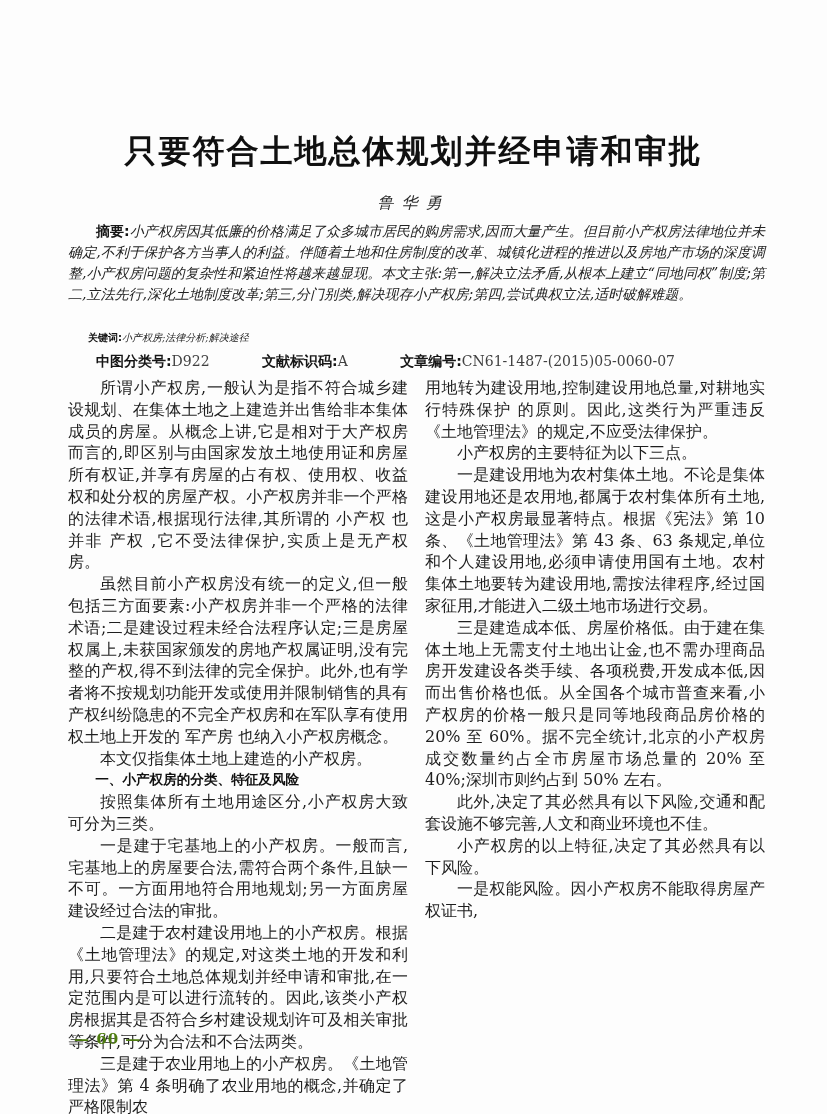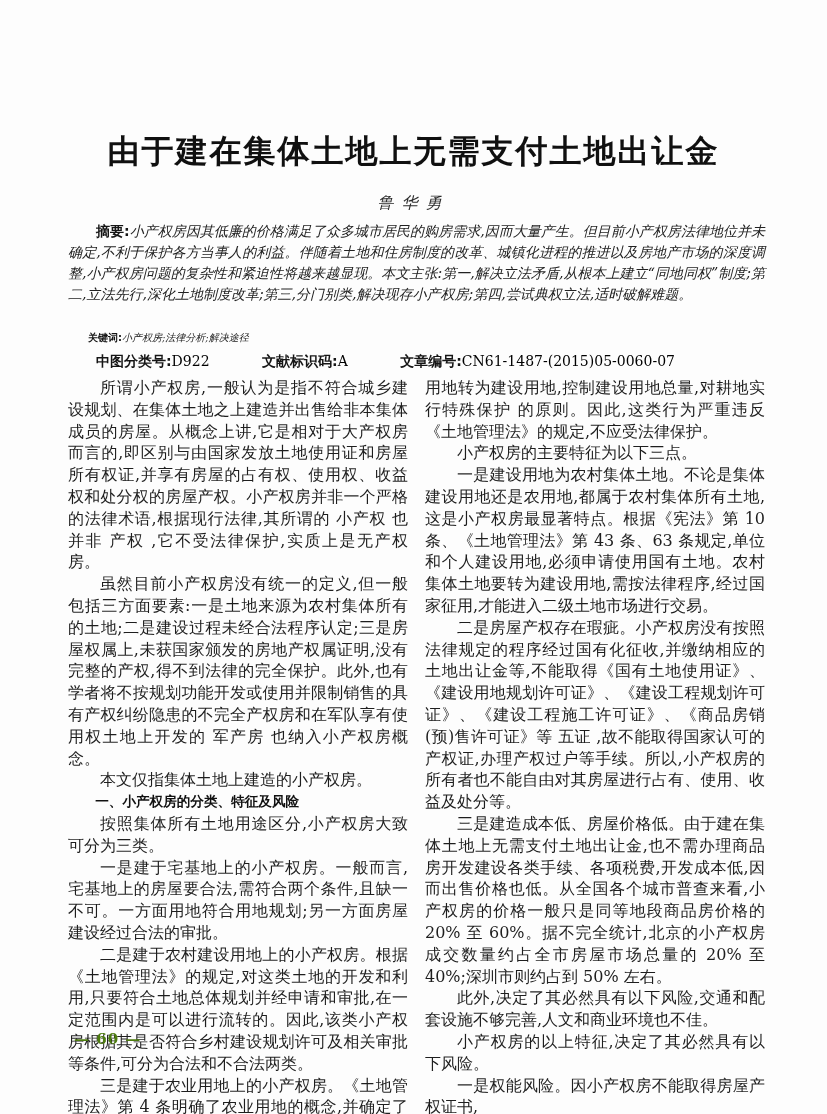--- a/index.html
+++ b/index.html
@@ -36,21 +36,21 @@
   }
   .keywords{
     position:absolute;top:327px;left:68px;width:697px;
     margin:0;font-size:10px;line-height:21px;text-indent:2em;
   }
   .meta{
     position:absolute;top:350px;left:96px;width:680px;
     font-size:14px;line-height:22px;
   }
   .meta-item{margin-right:48px;}
-  .meta-item .val{font-family:"DejaVu Serif","Liberation Serif",serif;color:#000000;margin-top:33px;}
+  .meta-item .val{font-family:"DejaVu Serif","Liberation Serif",serif;color:#404040;margin-top:33px;}
   .columns{
     position:absolute;top:377px;left:68px;width:697px;
     display:flex;gap:17px;
   }
   .col{width:340px;}
   .col p{
     margin:0;font-size:16px;line-height:21.8px;
     text-align:justify;text-indent:2em;color:#1e1e1e;
   }
   .col p.noind{text-indent:0;}
@@ -63,50 +63,49 @@
     position:absolute;top:1030px;left:74px;
     font-size:15px;font-weight:700;color:#4d7c0f;
     letter-spacing:1px;
   }
 </style>
 </head>
 <body>
 
 <div class="page">
 
-  <h1 class="title">由于建在集体土地上无需支付土地出让金</h1>
+  <h1 class="title">只要符合土地总体规划并经申请和审批</h1>
 
   <div class="author">鲁华勇</div>
 
   <p class="abstract"><span class="blabel">摘要:</span><span class="kai">小产权房因其低廉的价格满足了众多城市居民的购房需求,因而大量产生。但目前小产权房法律地位并未确定,不利于保护各方当事人的利益。伴随着土地和住房制度的改革、城镇化进程的推进以及房地产市场的深度调整,小产权房问题的复杂性和紧迫性将越来越显现。本文主张:第一,解决立法矛盾,从根本上建立“同地同权”制度;第二,立法先行,深化土地制度改革;第三,分门别类,解决现存小产权房;第四,尝试典权立法,适时破解难题。</span></p>
 
   <p class="keywords"><span class="blabel">关键词:</span><span class="kai">小产权房;法律分析;解决途径</span></p>
 
   <div class="meta">
     <span class="meta-item"><span class="blabel">中图分类号:</span><span class="val">D922</span></span>
     <span class="meta-item"><span class="blabel">文献标识码:</span><span class="val">A</span></span>
     <span class="meta-item"><span class="blabel">文章编号:</span><span class="val">CN61-1487-(2015)05-0060-07</span></span>
   </div>
 
   <div class="columns">
     <div class="col">
       <p>所谓小产权房,一般认为是指不符合城乡建设规划、在集体土地之上建造并出售给非本集体成员的房屋。从概念上讲,它是相对于大产权房而言的,即区别与由国家发放土地使用证和房屋所有权证,并享有房屋的占有权、使用权、收益权和处分权的房屋产权。小产权房并非一个严格的法律术语,根据现行法律,其所谓的 小产权 也并非 产权 ,它不受法律保护,实质上是无产权房。</p>
-      <p>虽然目前小产权房没有统一的定义,但一般包括三方面要素:一是土地来源为农村集体所有的土地;二是建设过程未经合法程序认定;三是房屋权属上,未获国家颁发的房地产权属证明,没有完整的产权,得不到法律的完全保护。此外,也有学者将不按规划功能开发或使用并限制销售的具有产权纠纷隐患的不完全产权房和在军队享有使用权土地上开发的 军产房 也纳入小产权房概念。</p>
+      <p>虽然目前小产权房没有统一的定义,但一般包括三方面要素:小产权房并非一个严格的法律术语;二是建设过程未经合法程序认定;三是房屋权属上,未获国家颁发的房地产权属证明,没有完整的产权,得不到法律的完全保护。此外,也有学者将不按规划功能开发或使用并限制销售的具有产权纠纷隐患的不完全产权房和在军队享有使用权土地上开发的 军产房 也纳入小产权房概念。</p>
       <p>本文仅指集体土地上建造的小产权房。</p>
       <p class="head">一、小产权房的分类、特征及风险</p>
       <p>按照集体所有土地用途区分,小产权房大致可分为三类。</p>
       <p>一是建于宅基地上的小产权房。一般而言,宅基地上的房屋要合法,需符合两个条件,且缺一不可。一方面用地符合用地规划;另一方面房屋建设经过合法的审批。</p>
       <p>二是建于农村建设用地上的小产权房。根据《土地管理法》的规定,对这类土地的开发和利用,只要符合土地总体规划并经申请和审批,在一定范围内是可以进行流转的。因此,该类小产权房根据其是否符合乡村建设规划许可及相关审批等条件,可分为合法和不合法两类。</p>
       <p>三是建于农业用地上的小产权房。《土地管理法》第 4 条明确了农业用地的概念,并确定了 严格限制农</p>
     </div>
     <div class="col">
       <p class="noind">用地转为建设用地,控制建设用地总量,对耕地实行特殊保护 的原则。因此,这类行为严重违反《土地管理法》的规定,不应受法律保护。</p>
       <p>小产权房的主要特征为以下三点。</p>
       <p>一是建设用地为农村集体土地。不论是集体建设用地还是农用地,都属于农村集体所有土地,这是小产权房最显著特点。根据《宪法》第 10 条、《土地管理法》第 43 条、63 条规定,单位和个人建设用地,必须申请使用国有土地。农村集体土地要转为建设用地,需按法律程序,经过国家征用,才能进入二级土地市场进行交易。</p>
-      <p>二是房屋产权存在瑕疵。小产权房没有按照法律规定的程序经过国有化征收,并缴纳相应的土地出让金等,不能取得《国有土地使用证》、《建设用地规划许可证》、《建设工程规划许可证》、《建设工程施工许可证》、《商品房销(预)售许可证》等 五证 ,故不能取得国家认可的产权证,办理产权过户等手续。所以,小产权房的所有者也不能自由对其房屋进行占有、使用、收益及处分等。</p>
       <p>三是建造成本低、房屋价格低。由于建在集体土地上无需支付土地出让金,也不需办理商品房开发建设各类手续、各项税费,开发成本低,因而出售价格也低。从全国各个城市普查来看,小产权房的价格一般只是同等地段商品房价格的 20% 至 60%。据不完全统计,北京的小产权房成交数量约占全市房屋市场总量的 20% 至 40%;深圳市则约占到 50% 左右。</p>
       <p>此外,决定了其必然具有以下风险,交通和配套设施不够完善,人文和商业环境也不佳。</p>
       <p>小产权房的以上特征,决定了其必然具有以下风险。</p>
       <p>一是权能风险。因小产权房不能取得房屋产权证书,</p>
     </div>
   </div>
 
   <div class="page-number">— 60 —</div>
 
 </div>

